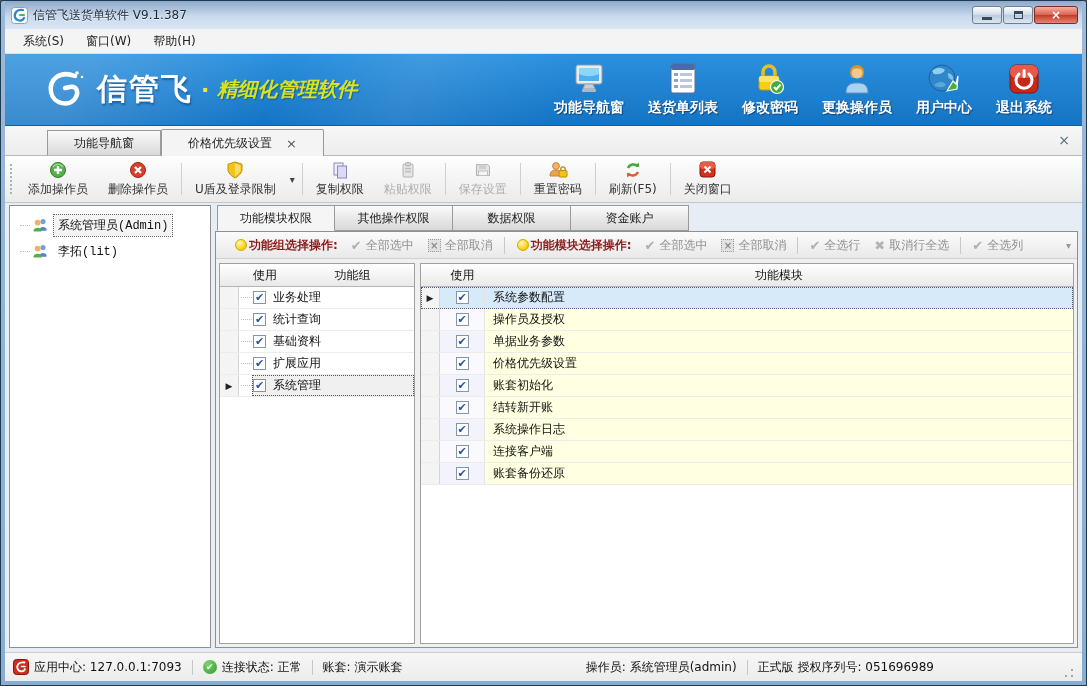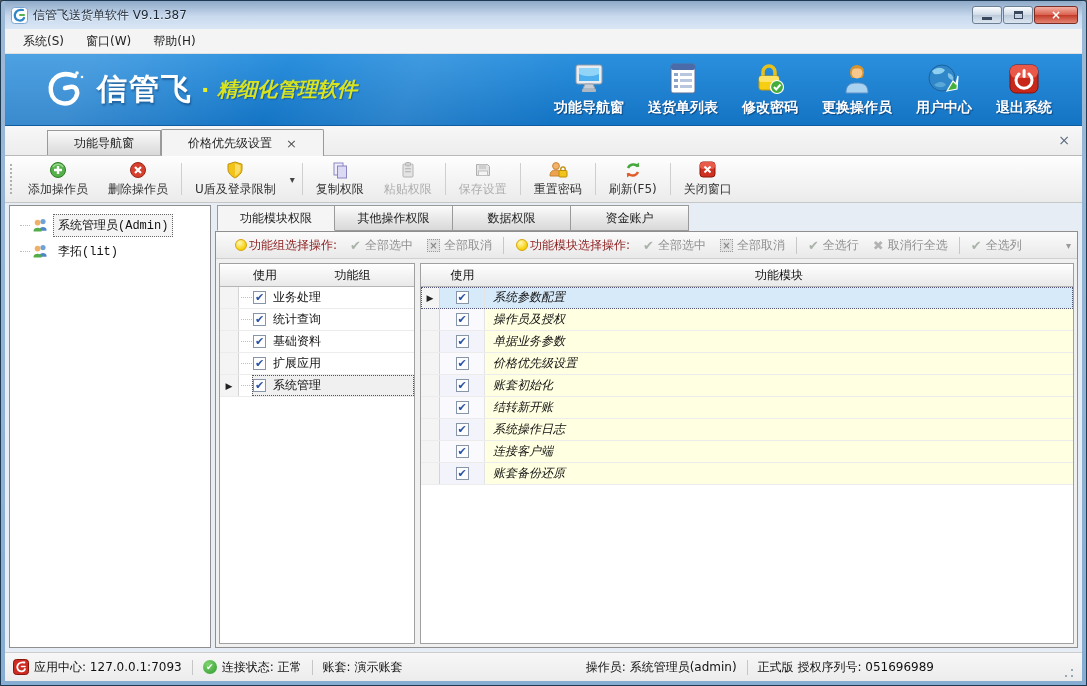--- a/index.html
+++ b/index.html
@@ -84,21 +84,21 @@
   .perm-tabs { display:flex; padding-left:2px; }
   .ptab { width:118px; height:26px; display:flex; align-items:center; justify-content:center;
           font-size:12px; color:#222; border:1px solid #9a9a9a; cursor:pointer; }
   .ptab.active { background:#f5f5f5; border-bottom-color:#f5f5f5; position:relative; z-index:2; margin-bottom:-1px; }
   .ptab.inactive { background:linear-gradient(#fbfbfb,#d8d8d8); border-left-width:0; }
   .perm-box { flex:1; border:1px solid #8f8f8f; background:#f0f0f0; display:flex; flex-direction:column; min-height:0; }
 
   
   .selectbar { height:27px; background:linear-gradient(#fbfbfb,#e9e9e9); border-bottom:1px solid #d0d0d0;
                display:flex; align-items:center; font-size:12px; padding-right:6px; }
-  .selectbar .lbl { color:#8b1d1d; font-weight:normal; margin:0 6px 0 2px; white-space:nowrap; }
+  .selectbar .lbl { color:#8b1d1d; font-weight:bold; margin:0 6px 0 2px; white-space:nowrap; }
   .sbtn { color:#8f8f8f; display:flex; align-items:center; gap:4px; margin:0 7px; white-space:nowrap; cursor:pointer; }
   .gcheck { color:#a9b2a9; font-size:13px; font-weight:bold; }
   .gx { color:#b3b3b3; font-size:13px; font-weight:bold; }
   .gbox { width:13px; height:13px; border:1px dotted #9a9a9a; background:#e2e2e2; color:#8a8a8a;
           font-size:10px; line-height:11px; text-align:center; font-weight:bold; }
   .bulb { width:12px; height:12px; border-radius:50%; margin-left:8px;
           background:radial-gradient(circle at 35% 30%, #fff8b8, #f6cf06 70%); border:1px solid #d9a40a; }
   .ssep { width:1px; height:17px; background:#c8c8c8; margin:0 4px; }
   .sb-caret { margin-left:auto; color:#9a9a9a; font-size:10px; }
 
@@ -116,21 +116,21 @@
   .grow { height:22px; display:flex; align-items:stretch; border-bottom:1px solid #ececec; font-size:12px; color:#111; }
   .cb { width:13px; height:13px; border:1px solid #8795a8; background:#fdfdfd; color:#2b53a8;
         font-size:11px; line-height:12px; text-align:center; cursor:pointer; flex:0 0 auto; }
   
   .grow.group .conn { width:11px; border-top:1px dotted #c0c0c0; align-self:center; margin-left:2px; }
   .grow.group .cellwrap { display:flex; align-items:center; flex:1; padding-right:3px; border:1px dotted transparent; }
   .grow.group .glabel { margin-left:7px; white-space:nowrap; }
   .grow.group.selected .cellwrap { border-color:#555; background:#f0f0f0; }
   
   .mcell-cb { width:45px; display:flex; align-items:center; justify-content:center; border-right:1px solid #e4e4e4; }
-  .mcell-name { flex:1; display:flex; align-items:center; padding-left:8px; background:#ffffe1; white-space:nowrap;font-style:italic; }
+  .mcell-name { flex:1; display:flex; align-items:center; padding-left:8px; background:#ffffe1; white-space:nowrap; }
   .grow.mod:nth-child(odd) .mcell-cb { background:#f3f3fb; }
   .grow.mod:nth-child(even) .mcell-cb { background:#fafafe; }
   .grow.mod.selected { outline:1px dotted #557; outline-offset:-1px; }
   .grow.mod.selected .mcell-cb, .grow.mod.selected .mcell-name { background:#d7eafa; }
 
   
   .statusbar { height:29px; background:linear-gradient(#f7f7f7,#ececec); border-top:1px solid #cdcdcd;
                display:flex; align-items:center; font-size:12px; color:#111; padding:0 8px; }
   .status-item { display:flex; align-items:center; gap:5px; white-space:nowrap; }
   .stsep { width:1px; height:15px; background:#c6c6c6; margin:0 10px; }

